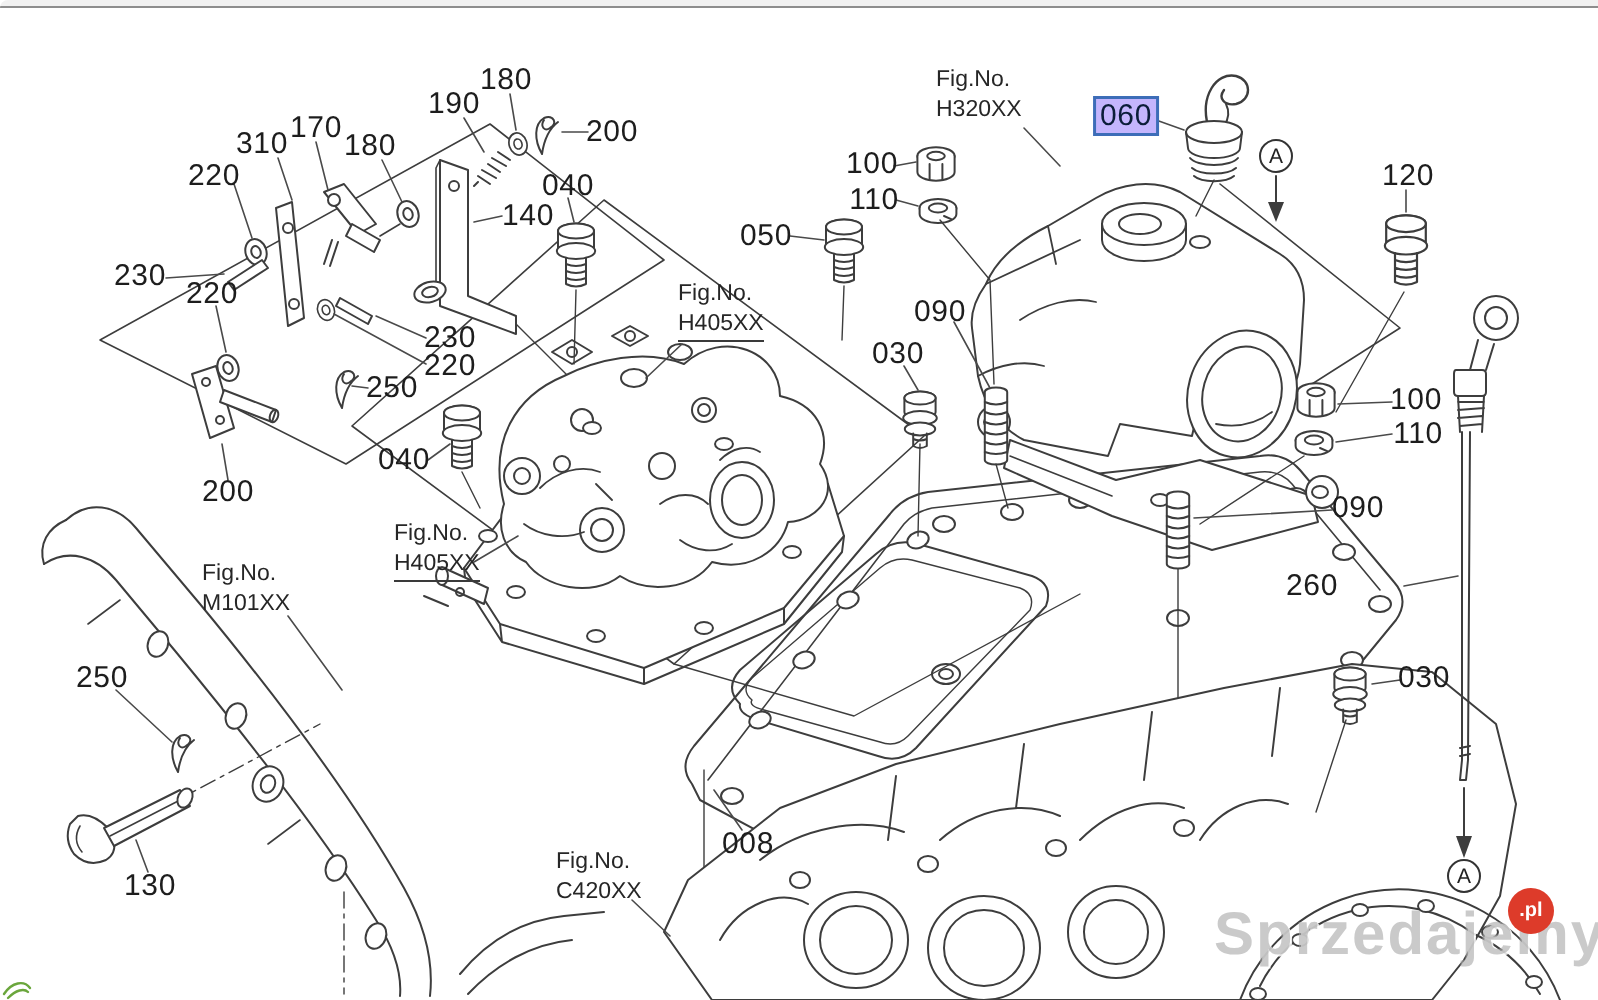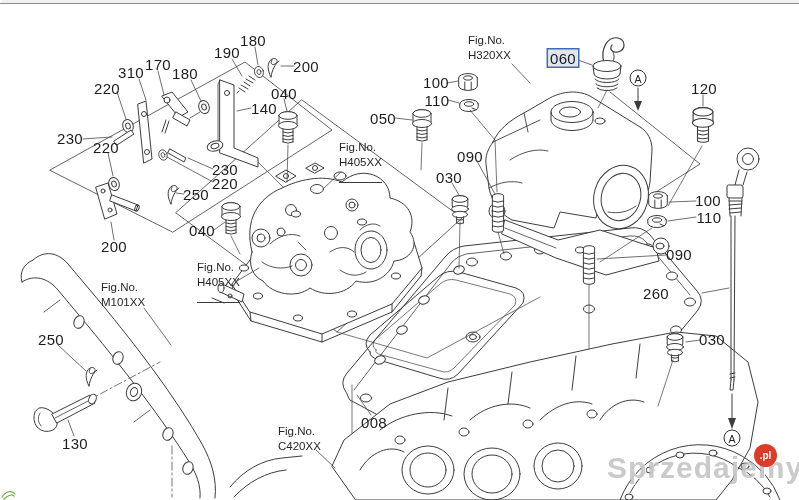--- a/index.html
+++ b/index.html
@@ -3,23 +3,23 @@
 <meta charset="utf-8">
 <style>
   html,body{margin:0;padding:0;background:#fff;}
   #stage{position:relative;width:799px;height:500px;overflow:hidden;background:#fff;
          font-family:"Liberation Sans",sans-serif;}
   #topbar{position:absolute;top:0;left:0;width:799px;height:3px;background:#f1f1f1;
           border-bottom:1.5px solid #8d8d8d;border-top-left-radius:9px;}
   #art{position:absolute;left:0;top:0;}
   .plabel{position:absolute;transform:translate(-50%,-50%);font-size:15px;color:#1d1d1d;
           letter-spacing:.3px;white-space:nowrap;}
-  .plabel.hl{background:#e5e5e5;color:#0b1d39;padding:0 2px;box-shadow:0 0 0 1.5px #3d6db8;}
+  .plabel.hl{background:#c4b5fd;color:#0b1d39;padding:0 2px;box-shadow:0 0 0 1.5px #3d6db8;}
   .figlabel{position:absolute;font-size:11.5px;line-height:1.32;color:#262626;white-space:nowrap;}
-  .figlabel .code.u{border-bottom:1px solid #3a3a3a;padding-bottom:12px;display:inline-block;}
+  .figlabel .code.u{border-bottom:1px solid #3a3a3a;padding-bottom:0px;display:inline-block;}
   .marker{position:absolute;width:15px;height:15px;border:1.4px solid #333;border-radius:50%;
           transform:translate(-50%,-50%);display:flex;align-items:center;justify-content:center;
           font-size:10.5px;color:#222;background:transparent;}
   .wm-text{position:absolute;left:607px;top:451px;font-size:30px;font-weight:bold;
            color:rgba(170,170,170,.62);letter-spacing:1px;
            text-shadow:1px 1px 0 rgba(255,255,255,.85);}
   .wm-badge{position:absolute;left:754px;top:444px;width:23px;height:23px;border-radius:50%;
             background:#dd3b2a;color:#fff;font-size:10px;font-weight:bold;display:flex;
             align-items:center;justify-content:center;}
 </style>

